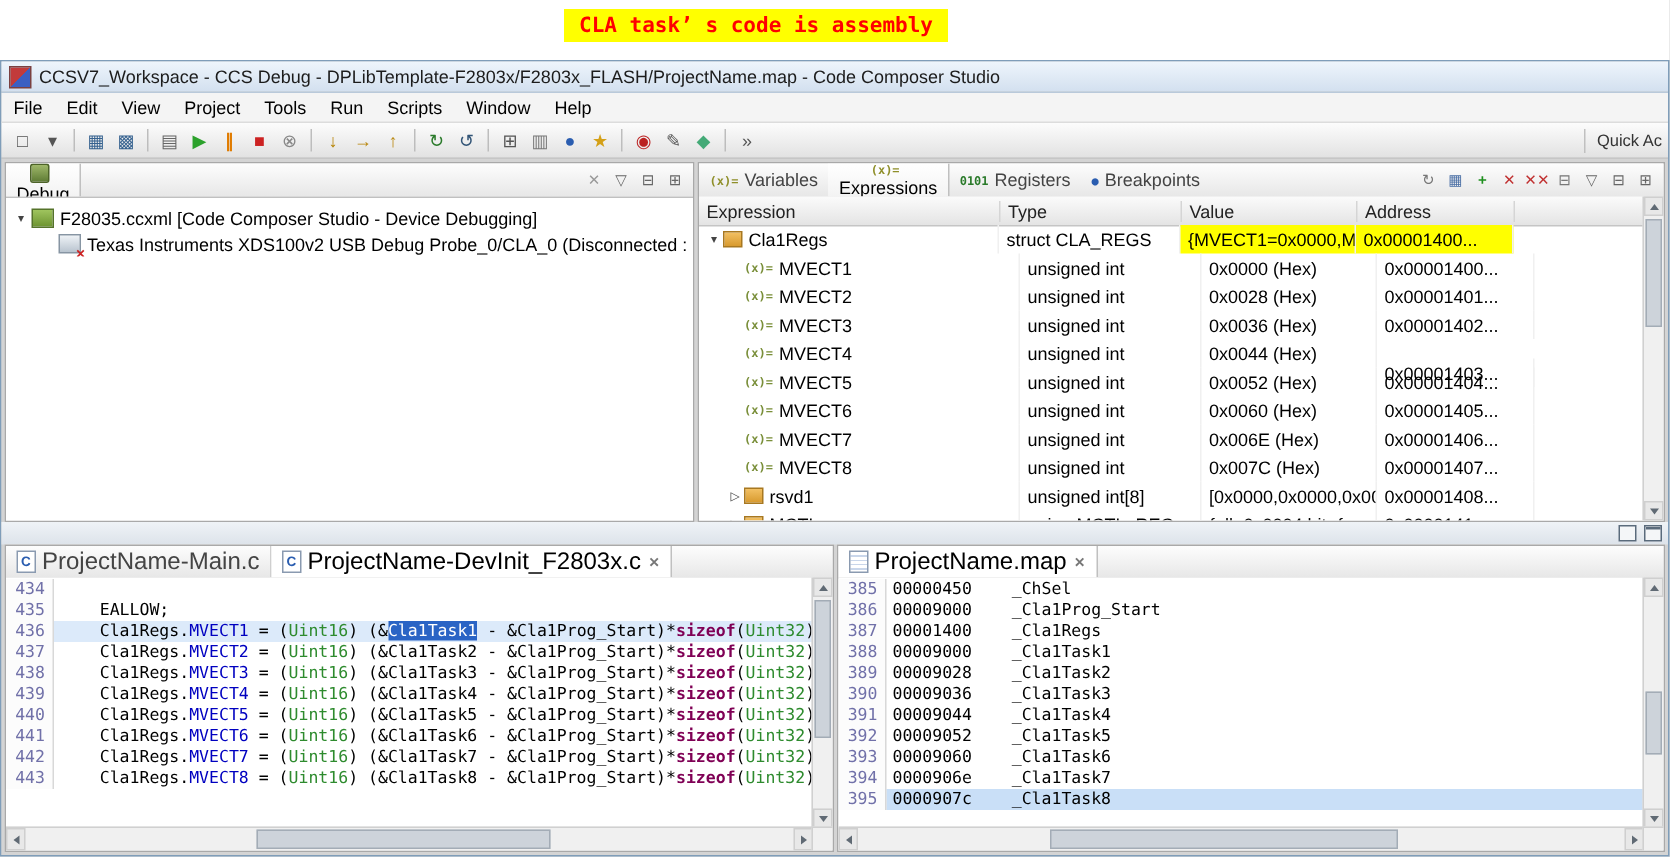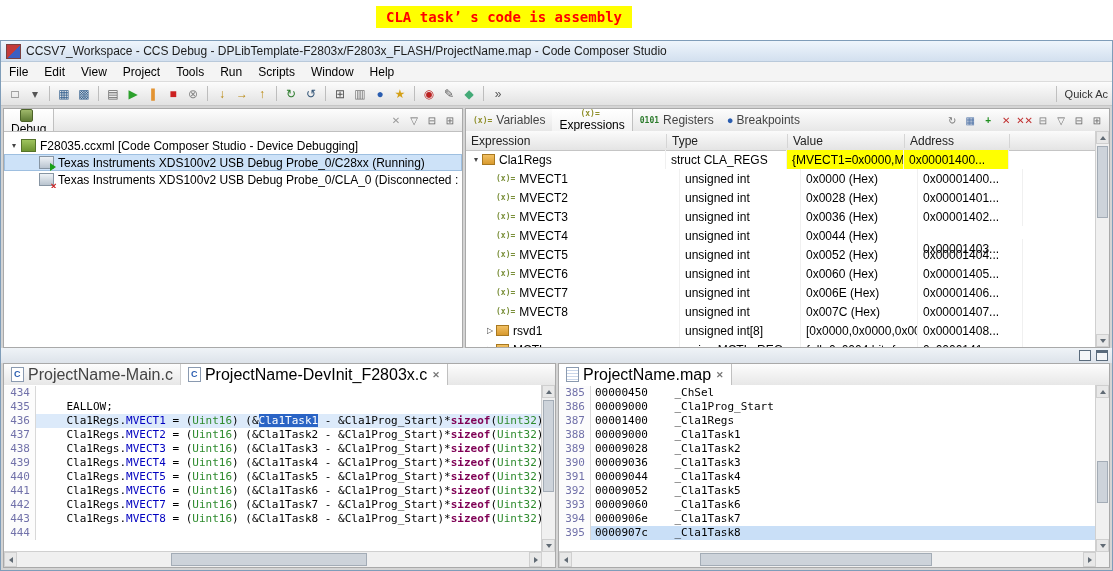--- a/index.html
+++ b/index.html
@@ -200,25 +200,20 @@
             <span class="h-icon" style="color: rgb(102, 102, 102);">⊟</span>
             <span class="h-icon" style="color: rgb(102, 102, 102);">⊞</span>
           </div>
       </div>
       <div class="tree" id="debug-tree">
           <div class="tree-row" style="padding-left: 4px;">
             <span class="expander">▾</span>
             <span class="ticon target"></span>
             <span class="tlabel">F28035.ccxml [Code Composer Studio - Device Debugging]</span>
           </div>
-          <div class="tree-row selected" style="padding-left: 22px;">
-            <span class="expander"></span>
-            <span class="ticon core-running"></span>
-            <span class="tlabel">Texas Instruments XDS100v2 USB Debug Probe_0/C28xx (Running)</span>
-          </div>
           <div class="tree-row" style="padding-left: 22px;">
             <span class="expander"></span>
             <span class="ticon core-disconnected"></span>
             <span class="tlabel">Texas Instruments XDS100v2 USB Debug Probe_0/CLA_0 (Disconnected : Un</span>
           </div>
         </div>
     </div>
 
     <div class="sash upper-v"></div>
 
@@ -421,21 +416,20 @@
           <div class="code-row"><span class="gutter">434</span><span class="code-text"></span></div>
           <div class="code-row"><span class="gutter">435</span><span class="code-text"><span class="sp">    EALLOW;</span></span></div>
           <div class="code-row cur"><span class="gutter">436</span><span class="code-text"><span class="sp">    Cla1Regs.</span><span class="sf">MVECT1</span><span class="sp"> = (</span><span class="st">Uint16</span><span class="sp">) (&amp;</span><span class="ssel">Cla1Task1</span><span class="sp"> - &amp;Cla1Prog_Start)*</span><span class="sk">sizeof</span><span class="sp">(</span><span class="st">Uint32</span><span class="sp">);</span></span></div>
           <div class="code-row"><span class="gutter">437</span><span class="code-text"><span class="sp">    Cla1Regs.</span><span class="sf">MVECT2</span><span class="sp"> = (</span><span class="st">Uint16</span><span class="sp">) (&amp;Cla1Task2 - &amp;Cla1Prog_Start)*</span><span class="sk">sizeof</span><span class="sp">(</span><span class="st">Uint32</span><span class="sp">);</span></span></div>
           <div class="code-row"><span class="gutter">438</span><span class="code-text"><span class="sp">    Cla1Regs.</span><span class="sf">MVECT3</span><span class="sp"> = (</span><span class="st">Uint16</span><span class="sp">) (&amp;Cla1Task3 - &amp;Cla1Prog_Start)*</span><span class="sk">sizeof</span><span class="sp">(</span><span class="st">Uint32</span><span class="sp">);</span></span></div>
           <div class="code-row"><span class="gutter">439</span><span class="code-text"><span class="sp">    Cla1Regs.</span><span class="sf">MVECT4</span><span class="sp"> = (</span><span class="st">Uint16</span><span class="sp">) (&amp;Cla1Task4 - &amp;Cla1Prog_Start)*</span><span class="sk">sizeof</span><span class="sp">(</span><span class="st">Uint32</span><span class="sp">);</span></span></div>
           <div class="code-row"><span class="gutter">440</span><span class="code-text"><span class="sp">    Cla1Regs.</span><span class="sf">MVECT5</span><span class="sp"> = (</span><span class="st">Uint16</span><span class="sp">) (&amp;Cla1Task5 - &amp;Cla1Prog_Start)*</span><span class="sk">sizeof</span><span class="sp">(</span><span class="st">Uint32</span><span class="sp">);</span></span></div>
           <div class="code-row"><span class="gutter">441</span><span class="code-text"><span class="sp">    Cla1Regs.</span><span class="sf">MVECT6</span><span class="sp"> = (</span><span class="st">Uint16</span><span class="sp">) (&amp;Cla1Task6 - &amp;Cla1Prog_Start)*</span><span class="sk">sizeof</span><span class="sp">(</span><span class="st">Uint32</span><span class="sp">);</span></span></div>
           <div class="code-row"><span class="gutter">442</span><span class="code-text"><span class="sp">    Cla1Regs.</span><span class="sf">MVECT7</span><span class="sp"> = (</span><span class="st">Uint16</span><span class="sp">) (&amp;Cla1Task7 - &amp;Cla1Prog_Start)*</span><span class="sk">sizeof</span><span class="sp">(</span><span class="st">Uint32</span><span class="sp">);</span></span></div>
           <div class="code-row"><span class="gutter">443</span><span class="code-text"><span class="sp">    Cla1Regs.</span><span class="sf">MVECT8</span><span class="sp"> = (</span><span class="st">Uint16</span><span class="sp">) (&amp;Cla1Task8 - &amp;Cla1Prog_Start)*</span><span class="sk">sizeof</span><span class="sp">(</span><span class="st">Uint32</span><span class="sp">);</span></span></div>
-          <div class="code-row"><span class="gutter">444</span><span class="code-text"></span></div>
         </div>
       <div class="vscroll" style="top:21px;bottom:15px;">
         <div class="sb-btn top">
             <span class="arr up"></span>
           </div>
         <div class="v-track">
           <div class="sb-thumb" style="top:2px;height:90px;"></div>
         </div>
         <div class="sb-btn bot">
             <span class="arr down"></span>

